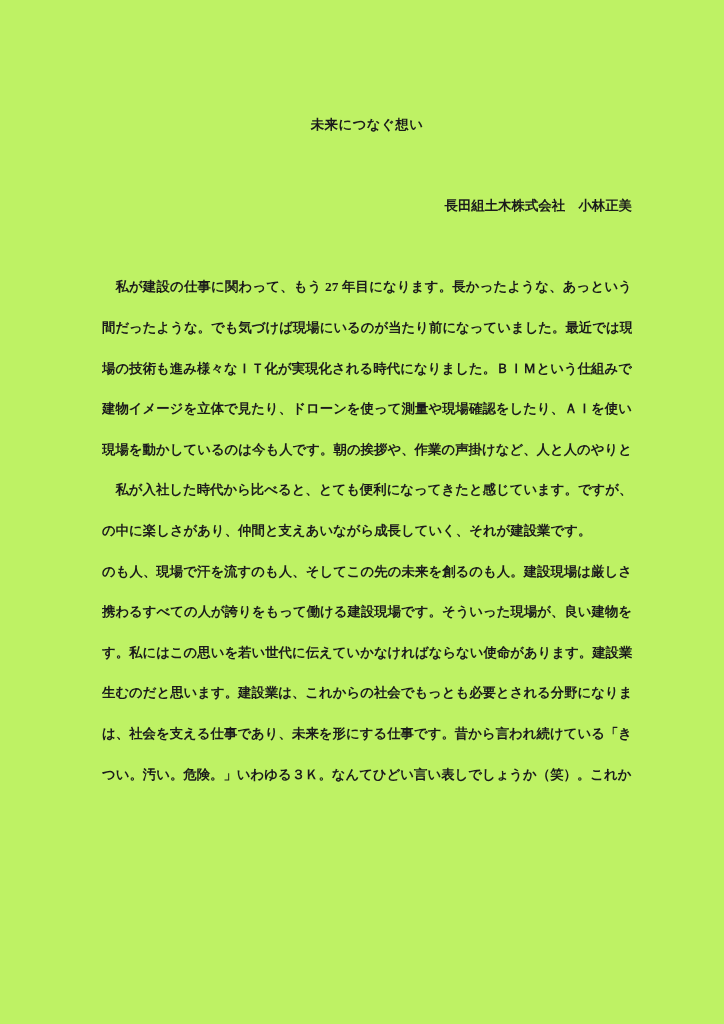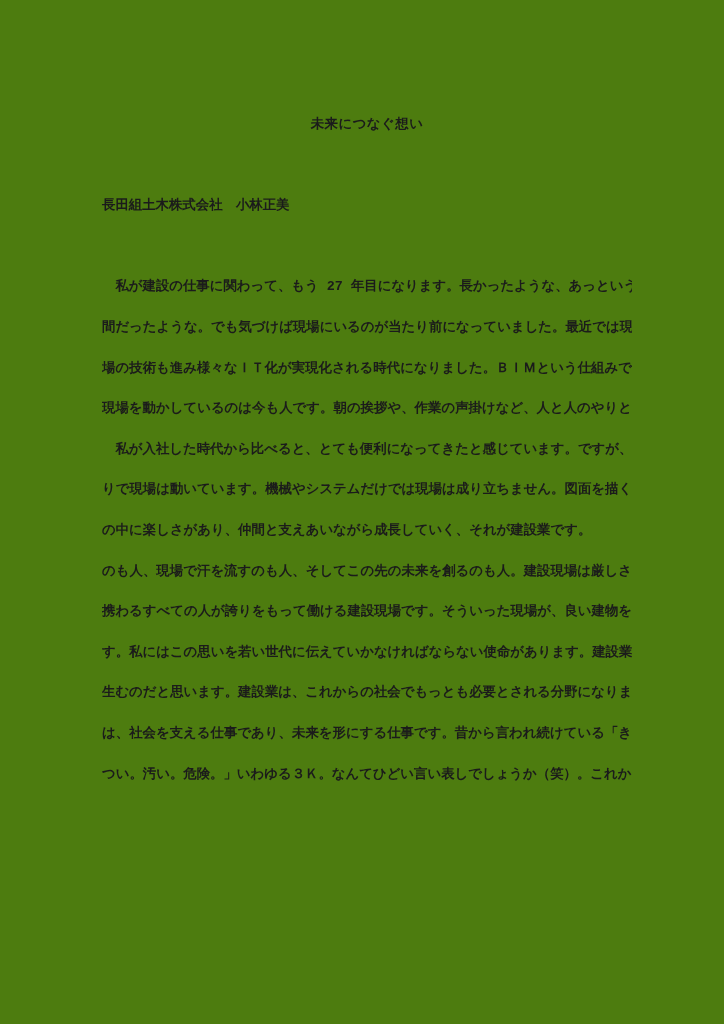--- a/index.html
+++ b/index.html
@@ -5,23 +5,23 @@
   html, body {
     margin: 0;
     padding: 0;
     background: #e8e8e8;
   }
   .page {
     position: relative;
     width: 724px;
     height: 1024px;
     margin: 0 auto;
-    background: #4d7c0f;
+    background: #bef264;
     color: #1b1b1b;
-    font-family: Liberation Mono, monospace;
+    font-family: Liberation Serif, serif;
     font-weight: 600;
     overflow: hidden;
     box-sizing: border-box;
   }
   .content {
     position: absolute;
     top: 105px;
     left: 102px;
     width: 530px;
     font-size: 13.4px;
@@ -29,21 +29,21 @@
   }
   .doc-line {
     min-height: 40.6px;
   }
   .title-line {
     text-align: center;
     letter-spacing: 0.5px;
     margin-bottom: 40.6px; 
   }
   .byline-line {
-    text-align: left;
+    text-align: right;
     margin-bottom: 40.6px; 
   }
   .para {
     margin: 0;
   }
   .body-line {
     text-align: justify;
     text-align-last: justify;
     text-justify: inter-character;
     overflow: hidden;
@@ -63,26 +63,26 @@
   <div class="content">
 
     <div class="doc-line title-line">未来につなぐ想い</div>
 
     <div class="doc-line byline-line">長田組土木株式会社　小林正美</div>
 
     <div class="para">
       <div class="doc-line body-line para-first">私が建設の仕事に関わって、もう 27 年目になります。長かったような、あっという</div>
       <div class="doc-line body-line">間だったような。でも気づけば現場にいるのが当たり前になっていました。最近では現</div>
       <div class="doc-line body-line">場の技術も進み様々なＩＴ化が実現化される時代になりました。ＢＩＭという仕組みで</div>
+      <div class="doc-line body-line">建物イメージを立体で見たり、ドローンを使って測量や現場確認をしたり、ＡＩを使い</div>
     </div>
 
     <div class="para">
       <div class="doc-line body-line">現場を動かしているのは今も人です。朝の挨拶や、作業の声掛けなど、人と人のやりと</div>
       <div class="doc-line body-line para-first">私が入社した時代から比べると、とても便利になってきたと感じています。ですが、</div>
-      <div class="doc-line body-line">りで現場は動いています。機械やシステムだけでは現場は成り立ちません。図面を描く</div>
       <div class="doc-line body-line para-end">の中に楽しさがあり、仲間と支えあいながら成長していく、それが建設業です。</div>
       <div class="doc-line body-line">のも人、現場で汗を流すのも人、そしてこの先の未来を創るのも人。建設現場は厳しさ</div>
     </div>
 
     <div class="para">
       <div class="doc-line body-line">携わるすべての人が誇りをもって働ける建設現場です。そういった現場が、良い建物を</div>
       <div class="doc-line body-line">す。私にはこの思いを若い世代に伝えていかなければならない使命があります。建設業</div>
       <div class="doc-line body-line">生むのだと思います。建設業は、これからの社会でもっとも必要とされる分野になりま</div>
       <div class="doc-line body-line">は、社会を支える仕事であり、未来を形にする仕事です。昔から言われ続けている「き</div>
       <div class="doc-line body-line">つい。汚い。危険。」いわゆる３Ｋ。なんてひどい言い表しでしょうか（笑）。これから</div>

